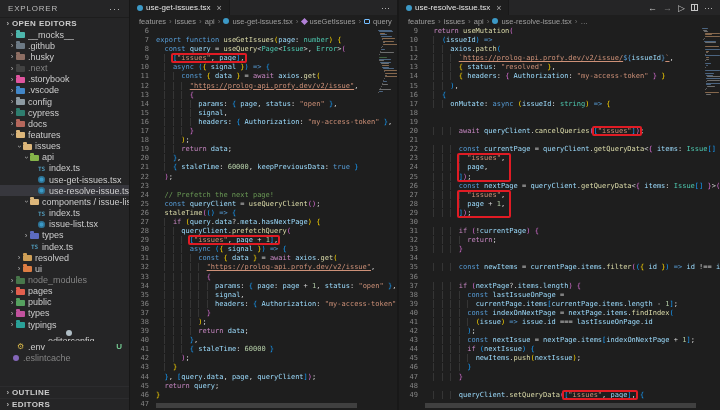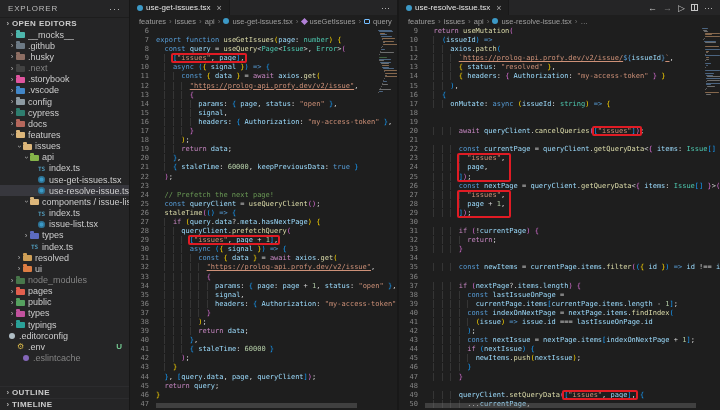--- a/index.html
+++ b/index.html
@@ -203,44 +203,44 @@
         <div class="row" style="padding-left: 8px;">
           <span class="chev">›</span>
           <span class="folder" style="background: rgb(194, 82, 158);"></span>
           <span class="lbl">types</span>
         </div>
         <div class="row" style="padding-left: 8px;">
           <span class="chev">›</span>
           <span class="folder" style="background: rgb(42, 161, 152);"></span>
           <span class="lbl">typings</span>
         </div>
-        <div class="row" style="">
+        <div class="row" style="padding-left: 8px; flex-direction: column;">
           <span class="chev"></span>
           <span class="icn-dot" style="background: rgb(176, 190, 197);"></span>
           <span class="lbl">.editorconfig</span>
         </div>
         <div class="row" style="padding-left: 8px;">
           <span class="chev"></span>
           <span class="icn-gear" style="color: rgb(217, 184, 74);">⚙</span>
           <span class="lbl">.env</span>
           <span class="badge">U</span>
         </div>
-        <div class="row" style="padding-left: 14px;">
+        <div class="row" style="padding-left: 4px;">
           <span class="chev"></span>
           <span class="icn-dot" style="background: rgb(132, 103, 184);"></span>
           <span class="lbl dim">.eslintcache</span>
         </div>
       </div>
     <div class="sec-b">
       <span class="chev">›</span>
       <span>OUTLINE</span>
     </div>
     <div class="sec-b">
       <span class="chev">›</span>
-      <span>TIMELINE</span>
+      <span>EDITORS</span>
     </div>
   </aside>
   <main class="main">
     <section class="group left" id="g0">
         <div class="tabs">
           <div class="tab">
             <span class="icn-m-react"></span>
             <span>use-get-issues.tsx</span>
             <span class="close">×</span>
           </div>
@@ -666,24 +666,20 @@
             <span class="ct"><span class="ig ig0">  </span><span class="ig">  </span><span class="ig">  </span><span class="ig">  </span><span class="b1">}</span></span>
           </div>
           <div class="cl">
             <span class="ln">48</span>
             <span class="ct"></span>
           </div>
           <div class="cl">
             <span class="ln">49</span>
             <span class="ct"><span class="ig ig0">  </span><span class="ig">  </span><span class="ig">  </span><span class="ig">  </span><span class="v">queryClient</span><span class="p">.</span><span class="f">setQueryData</span><span class="b1">(</span><span class="b2">[</span><span class="s">"issues"</span><span class="p">,</span> <span class="v">page</span><span class="b2">]</span><span class="p">,</span> <span class="b2">{</span></span>
           </div>
-          <div class="cl">
-            <span class="ln">50</span>
-            <span class="ct"><span class="ig ig0">  </span><span class="ig">  </span><span class="ig">  </span><span class="ig">  </span><span class="ig">  </span><span class="p">...</span><span class="v">currentPage</span><span class="p">,</span></span>
-          </div>
           <div class="ann" style="border-color: rgb(224, 27, 36); left: 192.594px; top: 99.1px; width: 50.3633px; height: 10.1px;"></div>
           <div class="ann" style="border-color: rgb(224, 27, 36); left: 57.7188px; top: 126.4px; width: 54.5781px; height: 28.3px;"></div>
           <div class="ann" style="border-color: rgb(224, 27, 36); left: 57.7188px; top: 162.8px; width: 54.5781px; height: 28.3px;"></div>
           <div class="ann" style="border-color: rgb(224, 27, 36); left: 163.09px; top: 363px; width: 75.6523px; height: 10.1px;"></div>
           <div class="minimap">
             <div class="mbar" style="width: 6.08px; margin-left: 1px; background: rgb(92, 126, 163);"></div>
             <div class="mbar" style="width: 3.84px; margin-left: 2px; background: rgb(138, 138, 138);"></div>
             <div class="mbar" style="width: 3.84px; margin-left: 3px; background: rgb(138, 138, 138);"></div>
             <div class="mbar" style="width: 15px; margin-left: 4px; background: rgb(169, 130, 94);"></div>
             <div class="mbar" style="width: 7.36px; margin-left: 4px; background: rgb(169, 130, 94);"></div>

